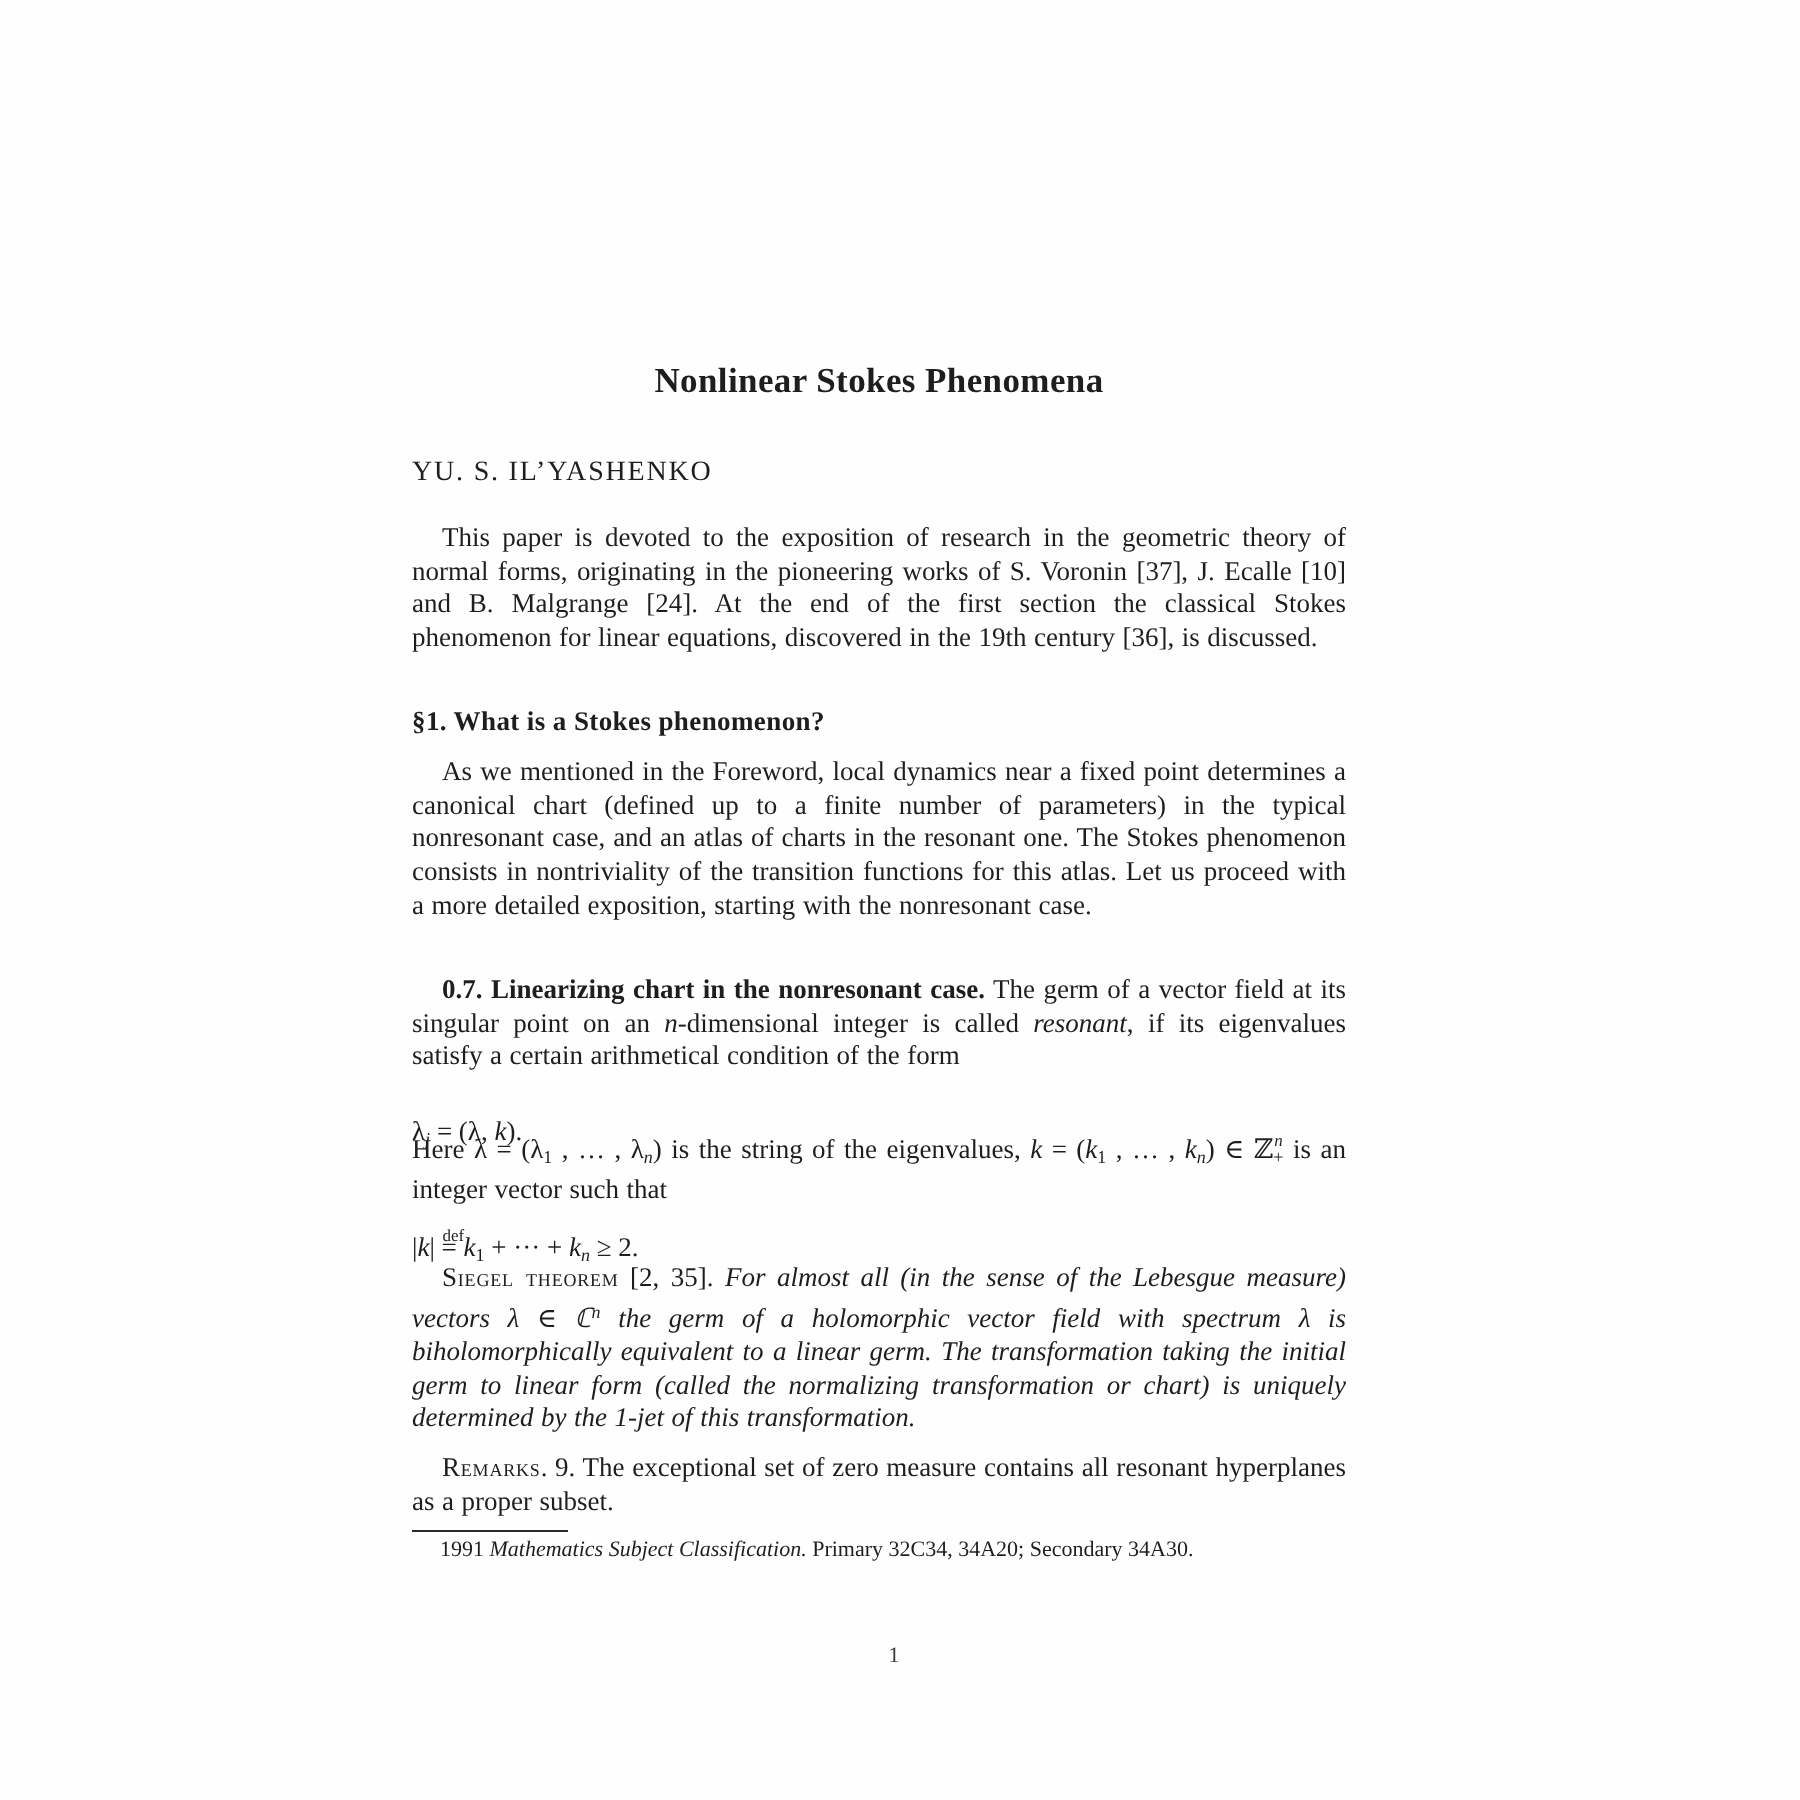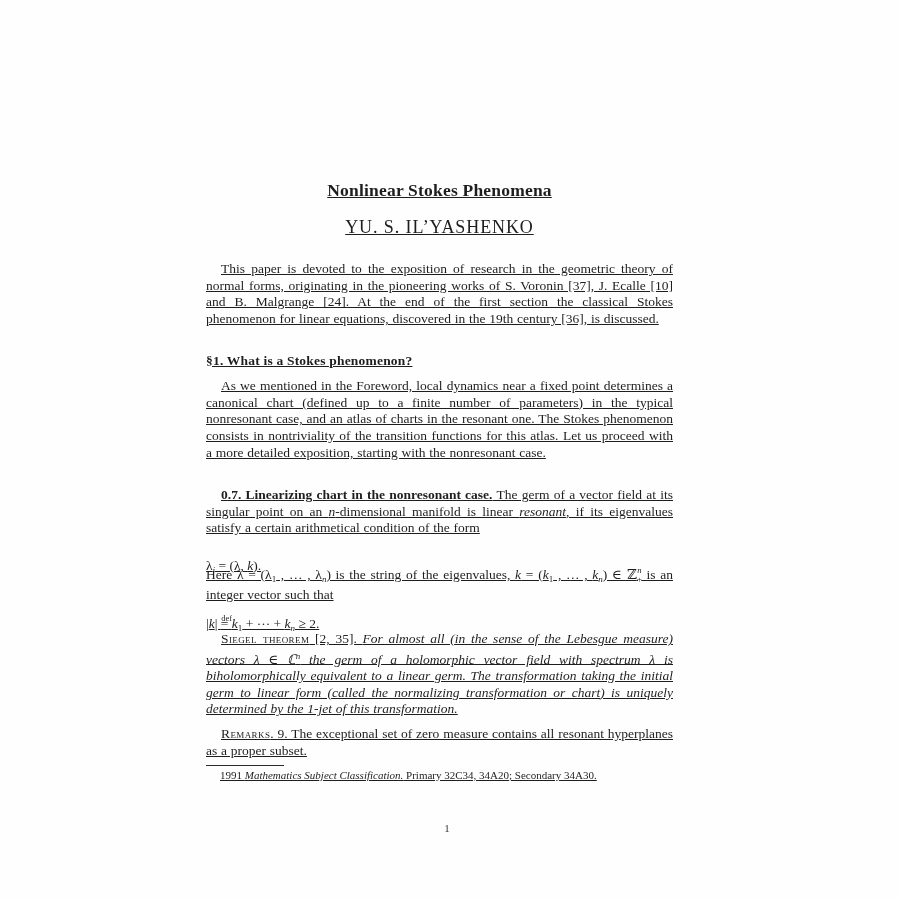--- a/index.html
+++ b/index.html
@@ -14,40 +14,39 @@
     background: #fefefe;
     font-family: "Liberation Serif", "DejaVu Serif", serif;
     color: #1e1e1e;
     overflow: hidden;
   }
   .blk {
     position: absolute;
     left: 206px;
     width: 467px;
     margin: 0;
-    text-decoration: underline;
   }
   .body-text {
     font-size: 13.5px;
     line-height: 16.7px;
     text-align: justify;
     word-spacing: 0.4px;
   }
   .indent { text-indent: 15px; }
   .paper-title {
     top: 180px;
     font-size: 17.5px;
     font-weight: 700;
     text-align: center;
     letter-spacing: 0.2px;
   }
   .paper-author {
-    top: 217px;
-    font-size: 18px;
-    text-align: center;
+    top: 229px;
+    font-size: 14px;
+    text-align: left;
     letter-spacing: 0.9px;
   }
   .p-intro   { top: 261px; }
   .sec-head  {
     top: 353px;
     font-size: 13.5px;
     font-weight: 700;
     text-align: left;
     letter-spacing: 0.2px;
   }
@@ -116,21 +115,21 @@
   <h1 class="blk paper-title">Nonlinear Stokes Phenomena</h1>
 
   <div class="blk paper-author">YU. S. IL’YASHENKO</div>
 
   <p class="blk body-text indent p-intro"><span>This paper is devoted to the exposition of research in the geometric theory of normal forms, originating in the pioneering works of S. Voronin [37], J. Ecalle [10] and B. Malgrange [24].  At the end of the first section the classical Stokes phenomenon for linear equations, discovered in the 19th century [36], is discussed.</span></p>
 
   <h2 class="blk sec-head">§1.  What is a Stokes phenomenon?</h2>
 
   <p class="blk body-text indent p-s1"><span>As we mentioned in the Foreword, local dynamics near a fixed point determines a canonical chart (defined up to a finite number of parameters) in the typical nonresonant case, and an atlas of charts in the resonant one.  The Stokes phenomenon consists in nontriviality of the transition functions for this atlas.  Let us proceed with a more detailed exposition, starting with the nonresonant case.</span></p>
 
-  <p class="blk body-text indent p-lin"><span class="seg-b">0.7.  Linearizing chart in the nonresonant case.</span><span>  The germ of a vector field at its singular point on an </span><span class="seg-i">n</span><span>-dimensional manifold is linear </span><span class="seg-i">resonant</span><span>, if its eigenvalues satisfy a certain arithmetical condition of the form</span></p>
+  <p class="blk body-text indent p-lin"><span class="seg-b">0.7.  Linearizing chart in the nonresonant case.</span><span>  The germ of a vector field at its singular point on an </span><span class="seg-i">n</span><span>-dimensional integer is called </span><span class="seg-i">resonant</span><span>, if its eigenvalues satisfy a certain arithmetical condition of the form</span></p>
 
   <div class="blk formula f-eigen"><span>λ</span><span class="seg-sbi">j</span><span> = (λ, </span><span class="seg-i">k</span><span>).</span></div>
 
   <p class="blk body-text p-here"><span>Here λ = (λ</span><span class="seg-sb">1</span><span> , … , λ</span><span class="seg-sbi">n</span><span>) is the string of the eigenvalues, </span><span class="seg-i">k</span><span> = (</span><span class="seg-i">k</span><span class="seg-sb">1</span><span> , … , </span><span class="seg-i">k</span><span class="seg-sbi">n</span><span>) ∈ ℤ</span><span class="seg-spz">n</span><span class="seg-sb">+</span><span> is an integer vector such that</span></p>
 
   <div class="blk formula f-norm"><span>|</span><span class="seg-i">k</span><span>| </span><span class="seg-dt">def</span><span>= </span><span class="seg-i">k</span><span class="seg-sb">1</span><span> + ··· + </span><span class="seg-i">k</span><span class="seg-sbi">n</span><span> ≥ 2.</span></div>
 
   <p class="blk body-text indent p-siegel"><span class="seg-sc">Siegel theorem</span><span> [2, 35].  </span><span class="seg-i">For almost all (in the sense of the Lebesgue measure) vectors λ ∈ ℂ</span><span class="seg-sp">n</span><span class="seg-i"> the germ of a holomorphic vector field with spectrum λ is biholomorphically equivalent to a linear germ.  The transformation taking the initial germ to linear form (called the normalizing transformation or chart) is uniquely determined by the 1-jet of this transformation.</span></p>
 
   <p class="blk body-text indent p-remarks"><span class="seg-sc">Remarks</span><span>. 9.  The exceptional set of zero measure contains all resonant hyperplanes as a proper subset.</span></p>

